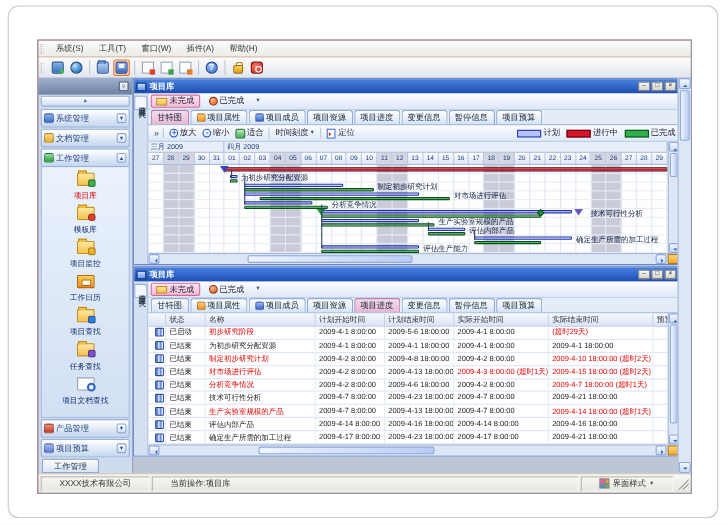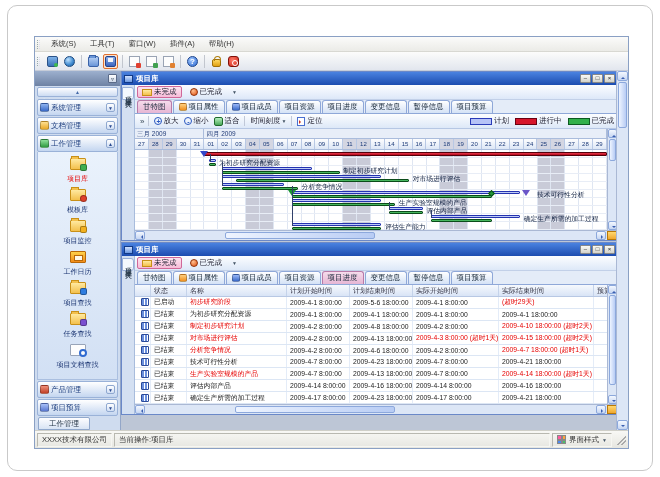--- a/index.html
+++ b/index.html
@@ -170,21 +170,21 @@
   .trows { flex:1; display:flex; flex-direction:column; }
   .tr { flex:1; display:flex; border-bottom:1px solid #dce6f4; align-items:center; }
   .td { font-size:6.8px; color:#222; padding-left:3px; border-right:1px solid #e4ecf8; white-space:nowrap; overflow:hidden; flex-shrink:0; height:100%; display:flex; align-items:center; }
   .td.red, .th-red { color:#e60000; }
   .td.num { justify-content:flex-end; padding-right:3px; }
   .proj-ico { width:8px; height:8px; background:#6a8fdc; border:1px solid #2a4a9a; border-radius:1px; position:relative; margin-left:3px; }
   .proj-ico::after { content:""; position:absolute; left:2px; top:0; bottom:0; width:1px; background:#fff; box-shadow:3px 0 0 #fff; }
 
   
   .statusbar { height:18px; background:linear-gradient(#f8f8f5,#e6e6e0); border-top:1px solid #cfcfc8; display:flex; align-items:center; padding:2px 2px; font-size:7.5px; color:#333; }
-  .sb-cell { height:14px; display:flex; align-items:center; padding:0 4px; margin-right:2px;
+  .sb-cell { height:14px; display:flex; align-items:center; padding:0 16px; margin-right:2px;
     border:1px solid; border-color:#b8b8b0 #f6f6f2 #f6f6f2 #b8b8b0; white-space:nowrap; overflow:hidden; }
   .sb-op { flex:1; }
   .palette { width:9px; height:9px; display:grid; grid-template-columns:1fr 1fr; margin-right:3px; }
   .palette i { border:0.5px solid #888; } .palette .p1{background:#ff5aa0}.palette .p2{background:#ffa43c}.palette .p3{background:#4d8af0}.palette .p4{background:#49c06a}
   .sb-grip { width:10px; height:10px; margin-left:2px;
     background:linear-gradient(135deg,transparent 50%,#aaa 50%,#aaa 60%,transparent 60%,transparent 70%,#aaa 70%,#aaa 80%,transparent 80%); }
 </style>
 </head>
 <body>
 

